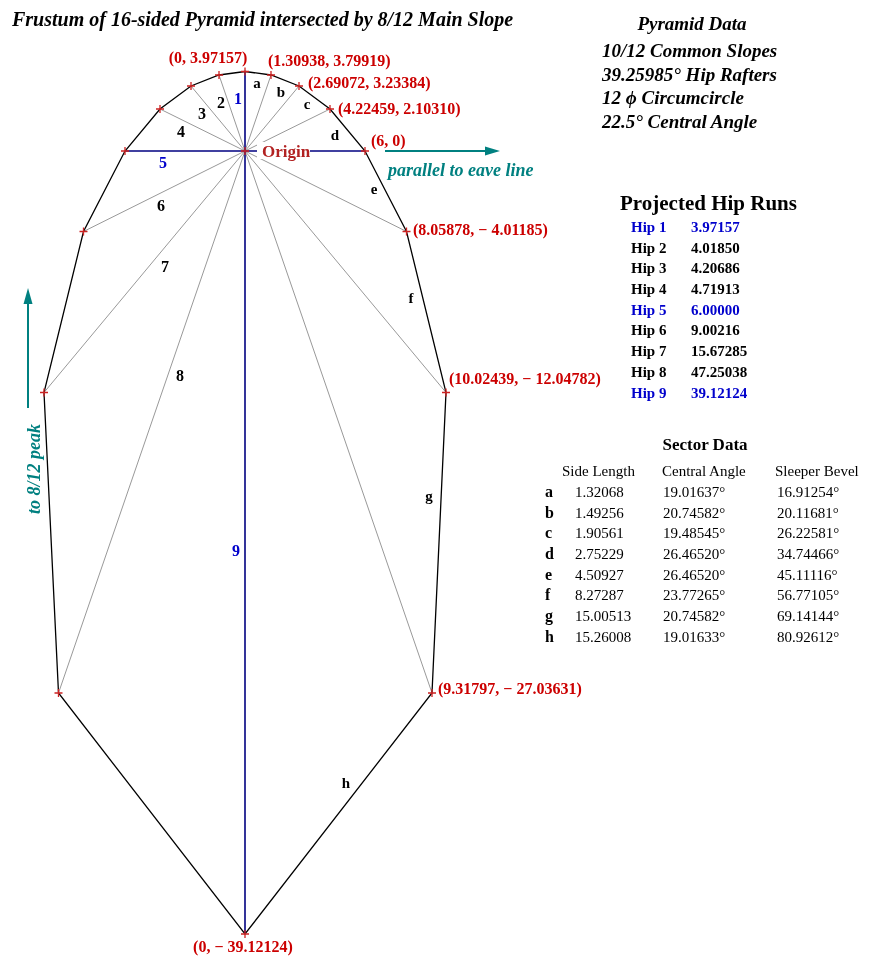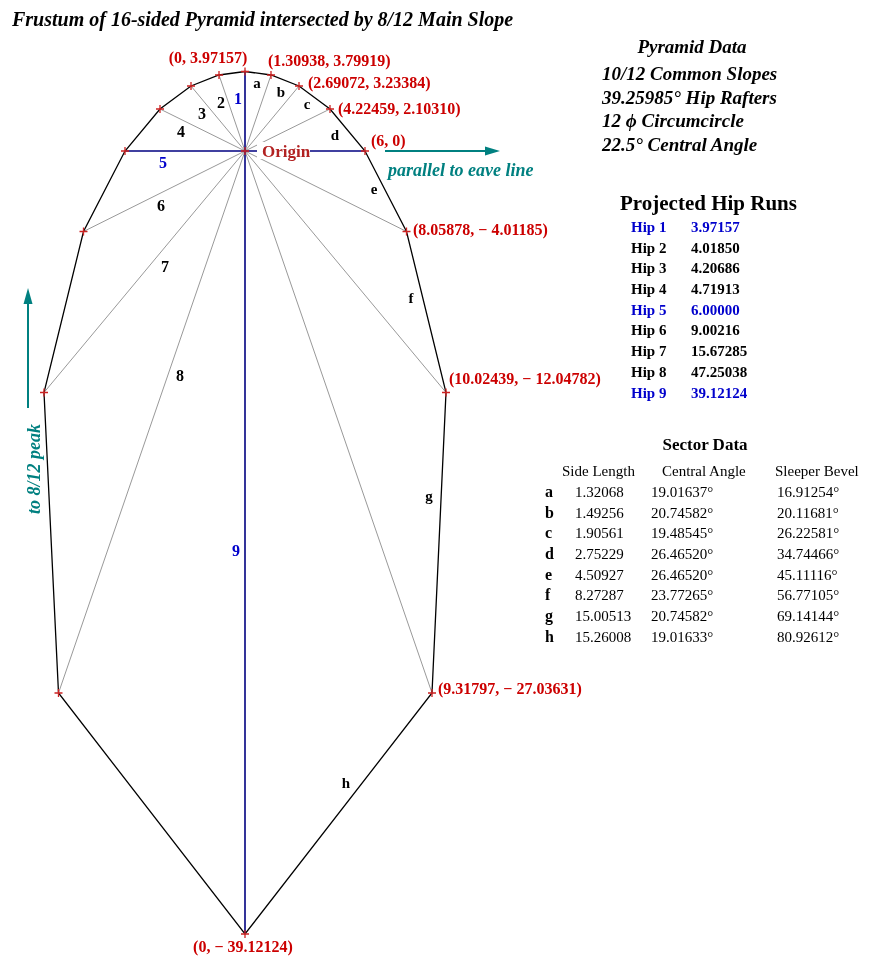--- a/index.html
+++ b/index.html
@@ -2,40 +2,40 @@
 <html><head>
 <meta charset="utf-8">
 <style>
   html,body{margin:0;padding:0;background:#fff;}
   .stage{position:relative;width:890px;height:970px;background:#fff;overflow:hidden;
          font-family:"Liberation Serif","DejaVu Serif",serif;}
   .diagram{position:absolute;left:0;top:0;}
 
   .title{position:absolute;left:12px;top:8px;font-size:20px;font-weight:bold;font-style:italic;color:#000;white-space:nowrap;}
 
-  .pyr{position:absolute;left:602px;top:36px;width:200px;}
+  .pyr{position:absolute;left:602px;top:13px;width:200px;}
   .pyr-head{width:180px;text-align:center;font-size:19px;font-weight:bold;font-style:italic;margin-bottom:4px;}
   .pyr-line{font-size:19px;font-weight:bold;font-style:italic;line-height:23.5px;white-space:nowrap;}
 
   .hip-panel{position:absolute;left:620px;top:191px;width:200px;}
   .hip-head{position:absolute;left:0;top:0;width:165px;text-align:center;font-size:21px;font-weight:bold;white-space:nowrap;}
   .hip-rows{position:absolute;left:0;top:26px;}
   .hr-row{height:20.7px;line-height:20.7px;font-size:15px;font-weight:bold;white-space:nowrap;}
   .hr-label{display:inline-block;margin-left:11px;width:60px;}
   .hr-row.blue{color:#0000CC;}
 
   .sector-panel{position:absolute;left:545px;top:435px;width:345px;height:220px;}
   .sec-head{position:absolute;left:0;top:0;width:320px;text-align:center;font-size:17px;font-weight:bold;}
   .sec-colhead{position:absolute;left:0;top:28px;width:345px;height:21px;font-size:15px;}
   .sec-colhead span{position:absolute;top:0;white-space:nowrap;}
   .sec-rows{position:absolute;left:0;top:47px;width:345px;}
   .sec-row{position:relative;height:20.7px;font-size:15px;}
   .sec-row span{position:absolute;top:0;line-height:20.7px;white-space:nowrap;}
   .sec-letter{left:0;font-weight:bold;font-size:16px;}
-  .col-side{left:30px;}  .col-central{left:106px;}  .col-sleeper{left:232px;}
+  .col-side{left:30px;}  .col-central{left:118px;}  .col-sleeper{left:232px;}
   .sec-colhead .col-side{left:17px;} .sec-colhead .col-central{left:117px;} .sec-colhead .col-sleeper{left:230px;}
 
   
   .coord{font:bold 16px "Liberation Serif","DejaVu Serif",serif;fill:#CC0000;white-space:pre;}
   .hipnum text{font:bold 16px "Liberation Serif","DejaVu Serif",serif;fill:#000;text-anchor:middle;}
   .secletter text{font:bold 15px "Liberation Serif","DejaVu Serif",serif;fill:#000;text-anchor:middle;}
   .origin-text{font:bold 17px "Liberation Serif","DejaVu Serif",serif;fill:#B22222;}
   .teal-text{font:italic bold 18px "Liberation Serif","DejaVu Serif",serif;fill:#008080;}
   .blue-num{fill:#0000CC !important;}
 </style>

